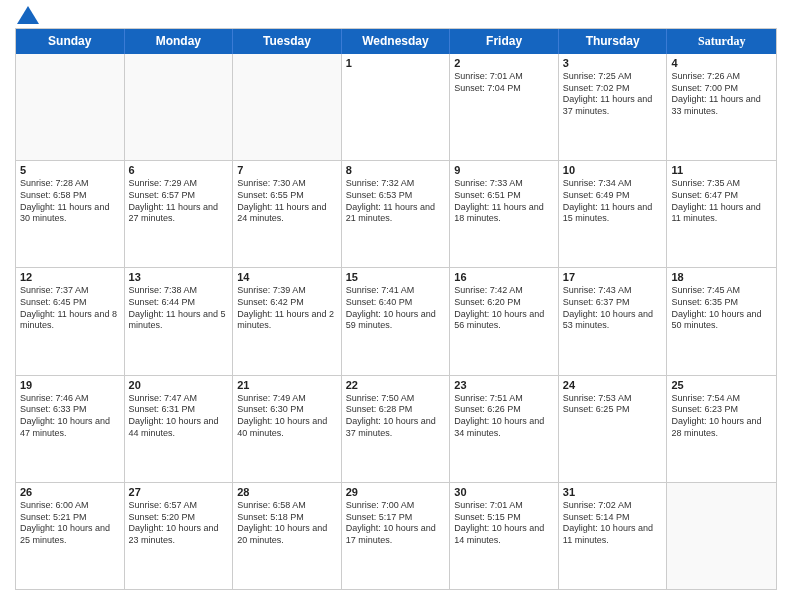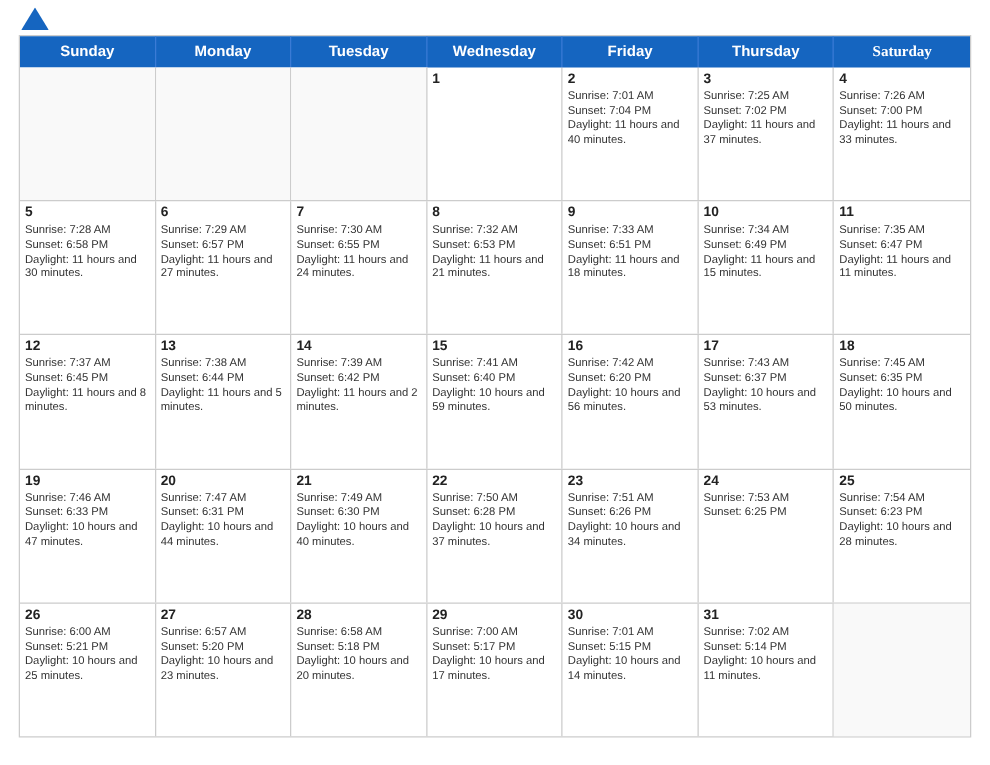--- a/index.html
+++ b/index.html
@@ -135,21 +135,20 @@
           <div class="cal-cell empty"></div>
           <div class="cal-cell empty"></div>
           <div class="cal-cell">
             <div class="day-num">1</div>
           </div>
           <div class="cal-cell">
             <div class="day-num">2</div>
             <div class="cell-info">
               <div>Sunrise: 7:01 AM</div>
               <div>Sunset: 7:04 PM</div>
-              <div>Daylight: 11 hours and 40 minutes.</div>
             </div>
           </div>
           <div class="cal-cell">
             <div class="day-num">3</div>
             <div class="cell-info">
               <div>Sunrise: 7:25 AM</div>
               <div>Sunset: 7:02 PM</div>
               <div>Daylight: 11 hours and 37 minutes.</div>
             </div>
           </div>

